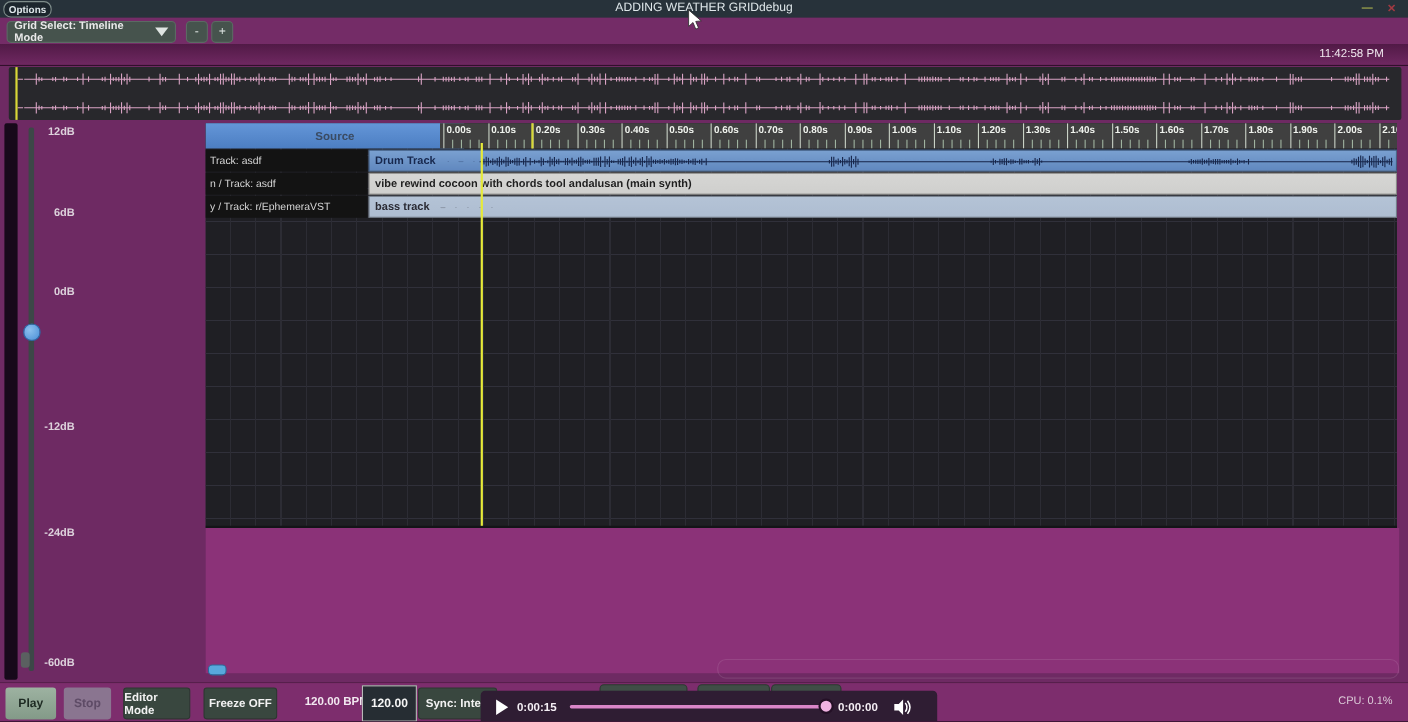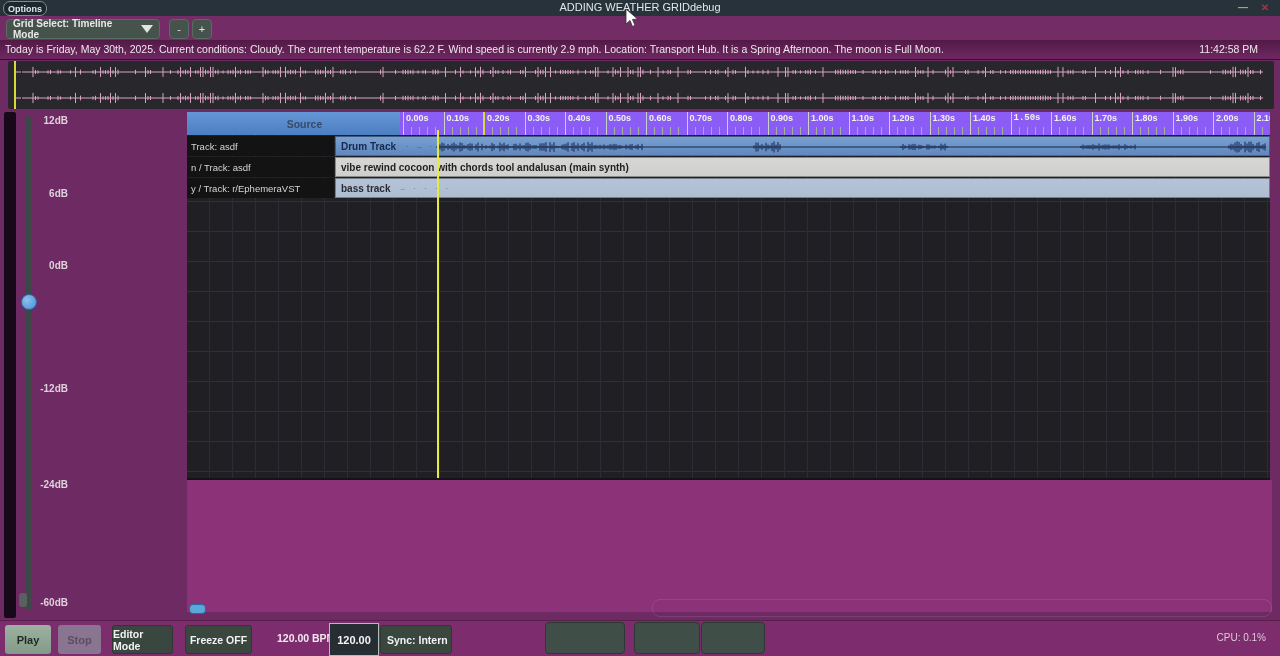--- a/index.html
+++ b/index.html
@@ -48,21 +48,21 @@
   
   .canvas{left:187px;top:112px;width:1083px;height:366px;background:#1f1f24;
     background-image:
       repeating-linear-gradient(to right,transparent 0 22px,#2c2c34 22px 23px),
       repeating-linear-gradient(to bottom,transparent 0 29px,#30303a 29px 30px);
     border-bottom:2px solid #141418;}
   .source-bar{left:187px;top:112px;width:235px;height:23px;
     background:linear-gradient(to bottom,#6496d8,#4c7ec2);
     display:flex;align-items:center;justify-content:center;
     font-size:10.5px;color:#3a4b63;font-weight:bold;}
-  .ruler{left:400px;top:112px;width:870px;height:23px;background:#8b5cf6;overflow:hidden;}
+  .ruler{left:400px;top:112px;width:870px;height:23px;background:#404040;overflow:hidden;}
   .tick-major{position:absolute;top:0;width:1px;height:23px;background:#c9d2c6;}
   .tick-minor{position:absolute;bottom:0;width:1px;height:8px;background:#9fb3a0;}
   .tick-label{position:absolute;top:1px;font-size:9px;font-weight:bold;color:#f0f3ee;}
   .ruler-marker{left:483px;top:112px;width:2px;height:23px;background:#d8d838;}
   .playhead{left:437px;top:130px;width:1.5px;height:348px;background:#e6ea3a;}
 
   
   .track-header{left:187px;width:147px;height:20px;background:#131313;color:#d6d6d6;
     font-size:9.5px;display:flex;align-items:center;padding-left:4px;box-sizing:border-box;
     white-space:nowrap;overflow:hidden;}
@@ -117,21 +117,20 @@
   </div>
 
   <div class="abs titlebar">
     <div class="abs options-btn">Options</div>
     <div class="abs win-title">ADDING WEATHER GRIDdebug</div>
     <div class="abs min-glyph">—</div>
     <div class="abs close-glyph">✕</div>
   </div>
 
   <div class="abs weatherbar">
-    <div class="abs weather-text">Today is Friday, May 30th, 2025. Current conditions: Cloudy. The current temperature is 62.2 F. Wind speed is currently 2.9 mph. Location: Transport Hub. It is a Spring Afternoon. The moon is Full Moon.</div>
     <div class="abs clock">11:42:58 PM</div>
   </div>
 
   <div class="abs wave-panel">
     <svg id="master-wave" width="1266" height="48">
         <path d="M14 11 L1255 11 M25.0 5.9 L25.0 16.1 M27.5 9.0 L27.5 13.0 M30.0 9.4 L30.0 12.6 M40.0 9.3 L40.0 12.7 M42.5 8.9 L42.5 13.1 M50.0 8.8 L50.0 13.2 M52.5 9.4 L52.5 12.6 M62.5 9.3 L62.5 12.7 M67.5 5.9 L67.5 16.1 M72.5 8.6 L72.5 13.4 M85.0 9.3 L85.0 12.7 M87.5 8.8 L87.5 13.2 M92.5 6.1 L92.5 15.9 M95.0 9.3 L95.0 12.7 M97.5 9.1 L97.5 12.9 M100.0 9.0 L100.0 13.0 M102.5 5.9 L102.5 16.1 M105.0 9.1 L105.0 12.9 M107.5 6.1 L107.5 15.9 M110.0 8.7 L110.0 13.3 M127.5 8.8 L127.5 13.2 M137.5 6.0 L137.5 16.0 M140.0 9.0 L140.0 13.0 M142.5 9.0 L142.5 13.0 M155.0 6.1 L155.0 15.9 M162.5 9.1 L162.5 12.9 M170.0 9.0 L170.0 13.0 M172.5 6.1 L172.5 15.9 M175.0 9.3 L175.0 12.7 M177.5 8.7 L177.5 13.3 M180.0 9.1 L180.0 12.9 M182.5 6.1 L182.5 15.9 M187.5 9.3 L187.5 12.7 M190.0 9.1 L190.0 12.9 M192.5 6.1 L192.5 15.9 M195.0 5.9 L195.0 16.1 M197.5 8.7 L197.5 13.3 M200.0 9.2 L200.0 12.8 M202.5 5.9 L202.5 16.1 M205.0 5.9 L205.0 16.1 M207.5 9.3 L207.5 12.7 M210.0 8.7 L210.0 13.3 M215.0 9.4 L215.0 12.6 M220.0 8.9 L220.0 13.1 M222.5 9.3 L222.5 12.7 M225.0 8.8 L225.0 13.2 M227.5 5.9 L227.5 16.1 M230.0 9.3 L230.0 12.7 M232.5 8.7 L232.5 13.3 M237.5 9.1 L237.5 12.9 M240.0 8.9 L240.0 13.1 M242.5 9.3 L242.5 12.7 M255.0 6.0 L255.0 16.0 M257.5 8.7 L257.5 13.3 M260.0 9.1 L260.0 12.9 M265.0 9.1 L265.0 12.9 M267.5 9.2 L267.5 12.8 M270.0 8.9 L270.0 13.1 M272.5 5.8 L272.5 16.2 M277.5 5.8 L277.5 16.2 M280.0 9.1 L280.0 12.9 M282.5 8.7 L282.5 13.3 M285.0 9.1 L285.0 12.9 M287.5 8.7 L287.5 13.3 M292.5 5.8 L292.5 16.2 M295.0 9.4 L295.0 12.6 M297.5 9.3 L297.5 12.7 M307.5 8.7 L307.5 13.3 M310.0 8.6 L310.0 13.4 M312.5 8.9 L312.5 13.1 M315.0 9.1 L315.0 12.9 M317.5 5.8 L317.5 16.2 M320.0 9.2 L320.0 12.8 M322.5 8.9 L322.5 13.1 M325.0 5.9 L325.0 16.1 M332.5 9.2 L332.5 12.8 M335.0 8.7 L335.0 13.3 M337.5 8.6 L337.5 13.4 M342.5 9.3 L342.5 12.7 M347.5 9.3 L347.5 12.7 M372.5 8.6 L372.5 13.4 M375.0 5.9 L375.0 16.1 M387.5 8.9 L387.5 13.1 M395.0 8.8 L395.0 13.2 M397.5 8.9 L397.5 13.1 M400.0 8.7 L400.0 13.3 M402.5 9.3 L402.5 12.7 M405.0 8.7 L405.0 13.3 M410.0 9.3 L410.0 12.7 M415.0 9.3 L415.0 12.7 M417.5 8.8 L417.5 13.2 M425.0 8.7 L425.0 13.3 M427.5 8.7 L427.5 13.3 M430.0 8.8 L430.0 13.2 M437.5 6.1 L437.5 15.9 M447.5 8.7 L447.5 13.3 M452.5 5.9 L452.5 16.1 M455.0 9.3 L455.0 12.7 M462.5 9.3 L462.5 12.7 M467.5 6.2 L467.5 15.8 M470.0 9.2 L470.0 12.8 M472.5 5.8 L472.5 16.2 M475.0 8.6 L475.0 13.4 M482.5 9.0 L482.5 13.0 M485.0 6.0 L485.0 16.0 M487.5 9.3 L487.5 12.7 M490.0 9.1 L490.0 12.9 M495.0 9.0 L495.0 13.0 M500.0 9.2 L500.0 12.8 M502.5 8.6 L502.5 13.4 M512.5 9.0 L512.5 13.0 M515.0 8.9 L515.0 13.1 M517.5 5.9 L517.5 16.1 M527.5 8.9 L527.5 13.1 M530.0 6.0 L530.0 16.0 M532.5 8.8 L532.5 13.2 M535.0 8.7 L535.0 13.3 M537.5 5.9 L537.5 16.1 M542.5 5.9 L542.5 16.1 M547.5 9.3 L547.5 12.7 M552.5 8.9 L552.5 13.1 M555.0 8.8 L555.0 13.2 M557.5 9.1 L557.5 12.9 M560.0 8.9 L560.0 13.1 M562.5 9.1 L562.5 12.9 M565.0 9.2 L565.0 12.8 M570.0 8.7 L570.0 13.3 M577.5 8.9 L577.5 13.1 M582.5 9.3 L582.5 12.7 M585.0 9.3 L585.0 12.7 M587.5 6.2 L587.5 15.8 M590.0 6.0 L590.0 16.0 M600.0 9.3 L600.0 12.7 M605.0 6.1 L605.0 15.9 M607.5 8.6 L607.5 13.4 M610.0 9.3 L610.0 12.7 M612.5 6.1 L612.5 15.9 M620.0 6.0 L620.0 16.0 M622.5 9.0 L622.5 13.0 M625.0 8.7 L625.0 13.3 M630.0 6.1 L630.0 15.9 M632.5 5.9 L632.5 16.1 M635.0 8.6 L635.0 13.4 M642.5 8.8 L642.5 13.2 M650.0 6.1 L650.0 15.9 M655.0 9.2 L655.0 12.8 M660.0 8.8 L660.0 13.2 M662.5 8.9 L662.5 13.1 M670.0 5.9 L670.0 16.1 M680.0 8.8 L680.0 13.2 M682.5 9.0 L682.5 13.0 M697.5 9.3 L697.5 12.7 M702.5 8.8 L702.5 13.2 M707.5 9.0 L707.5 13.0 M710.0 8.7 L710.0 13.3 M717.5 8.9 L717.5 13.1 M720.0 6.1 L720.0 15.9 M725.0 8.7 L725.0 13.3 M727.5 9.1 L727.5 12.9 M737.5 5.8 L737.5 16.2 M740.0 9.0 L740.0 13.0 M745.0 9.4 L745.0 12.6 M750.0 9.4 L750.0 12.6 M755.0 8.8 L755.0 13.2 M760.0 8.9 L760.0 13.1 M770.0 6.2 L770.0 15.8 M777.5 6.0 L777.5 16.0 M780.0 6.1 L780.0 15.9 M785.0 9.2 L785.0 12.8 M787.5 8.9 L787.5 13.1 M792.5 9.4 L792.5 12.6 M797.5 9.2 L797.5 12.8 M800.0 8.9 L800.0 13.1 M802.5 8.6 L802.5 13.4 M807.5 9.2 L807.5 12.8 M815.0 6.1 L815.0 15.9 M827.5 8.8 L827.5 13.2 M830.0 8.7 L830.0 13.3 M832.5 8.6 L832.5 13.4 M835.0 8.8 L835.0 13.2 M837.5 8.9 L837.5 13.1 M840.0 8.6 L840.0 13.4 M842.5 9.1 L842.5 12.9 M845.0 9.0 L845.0 13.0 M847.5 9.0 L847.5 13.0 M855.0 9.0 L855.0 13.0 M865.0 9.2 L865.0 12.8 M867.5 9.0 L867.5 13.0 M872.5 8.9 L872.5 13.1 M877.5 8.9 L877.5 13.1 M880.0 9.4 L880.0 12.6 M887.5 8.7 L887.5 13.3 M892.5 9.3 L892.5 12.7 M895.0 9.3 L895.0 12.7 M897.5 9.0 L897.5 13.0 M900.0 9.1 L900.0 12.9 M907.5 6.0 L907.5 16.0 M910.0 8.9 L910.0 13.1 M912.5 9.4 L912.5 12.6 M915.0 9.0 L915.0 13.0 M920.0 5.9 L920.0 16.1 M925.0 8.8 L925.0 13.2 M937.5 8.6 L937.5 13.4 M940.0 5.8 L940.0 16.2 M942.5 9.3 L942.5 12.7 M945.0 6.0 L945.0 16.0 M957.5 9.0 L957.5 13.0 M960.0 8.8 L960.0 13.2 M970.0 9.0 L970.0 13.0 M975.0 9.3 L975.0 12.7 M977.5 6.0 L977.5 16.0 M982.5 9.3 L982.5 12.7 M985.0 9.0 L985.0 13.0 M992.5 9.1 L992.5 12.9 M997.5 9.3 L997.5 12.7 M1002.5 9.0 L1002.5 13.0 M1005.0 8.7 L1005.0 13.3 M1007.5 8.9 L1007.5 13.1 M1010.0 9.2 L1010.0 12.8 M1012.5 8.8 L1012.5 13.2 M1015.0 9.3 L1015.0 12.7 M1017.5 8.8 L1017.5 13.2 M1020.0 9.1 L1020.0 12.9 M1022.5 9.1 L1022.5 12.9 M1025.0 9.2 L1025.0 12.8 M1027.5 9.0 L1027.5 13.0 M1030.0 8.8 L1030.0 13.2 M1032.5 8.9 L1032.5 13.1 M1035.0 8.6 L1035.0 13.4 M1037.5 8.6 L1037.5 13.4 M1040.0 9.0 L1040.0 13.0 M1042.5 9.1 L1042.5 12.9 M1050.0 5.8 L1050.0 16.2 M1055.0 6.1 L1055.0 15.9 M1060.0 8.9 L1060.0 13.1 M1062.5 9.4 L1062.5 12.6 M1065.0 8.7 L1065.0 13.3 M1075.0 9.0 L1075.0 13.0 M1077.5 9.1 L1077.5 12.9 M1087.5 6.0 L1087.5 16.0 M1097.5 8.9 L1097.5 13.1 M1102.5 8.9 L1102.5 13.1 M1107.5 5.9 L1107.5 16.1 M1110.0 9.4 L1110.0 12.6 M1112.5 5.9 L1112.5 16.1 M1115.0 9.2 L1115.0 12.8 M1120.0 8.8 L1120.0 13.2 M1127.5 9.0 L1127.5 13.0 M1130.0 8.8 L1130.0 13.2 M1132.5 9.3 L1132.5 12.7 M1135.0 8.9 L1135.0 13.1 M1140.0 9.1 L1140.0 12.9 M1152.5 8.8 L1152.5 13.2 M1165.0 6.0 L1165.0 16.0 M1167.5 6.2 L1167.5 15.8 M1170.0 9.2 L1170.0 12.8 M1172.5 8.9 L1172.5 13.1 M1175.0 8.6 L1175.0 13.4 M1202.5 9.1 L1202.5 12.9 M1215.0 8.8 L1215.0 13.2 M1217.5 8.6 L1217.5 13.4 M1220.0 9.3 L1220.0 12.7 M1222.5 8.9 L1222.5 13.1 M1225.0 5.8 L1225.0 16.2 M1227.5 5.9 L1227.5 16.1 M1232.5 8.6 L1232.5 13.4 M1235.0 8.7 L1235.0 13.3 M1237.5 8.7 L1237.5 13.3 M1240.0 6.0 L1240.0 16.0 M1242.5 9.0 L1242.5 13.0 M1245.0 8.9 L1245.0 13.1 M1252.5 8.8 L1252.5 13.2 M8 11 L13 11 M14 37 L1255 37 M25.0 31.9 L25.0 42.1 M27.5 35.0 L27.5 39.0 M30.0 35.4 L30.0 38.6 M40.0 35.3 L40.0 38.7 M42.5 34.9 L42.5 39.1 M50.0 34.8 L50.0 39.2 M52.5 35.4 L52.5 38.6 M62.5 35.3 L62.5 38.7 M67.5 31.9 L67.5 42.1 M72.5 34.6 L72.5 39.4 M85.0 35.3 L85.0 38.7 M87.5 34.8 L87.5 39.2 M92.5 32.1 L92.5 41.9 M95.0 35.3 L95.0 38.7 M97.5 35.1 L97.5 38.9 M100.0 35.0 L100.0 39.0 M102.5 31.9 L102.5 42.1 M105.0 35.1 L105.0 38.9 M107.5 32.1 L107.5 41.9 M110.0 34.7 L110.0 39.3 M127.5 34.8 L127.5 39.2 M137.5 32.0 L137.5 42.0 M140.0 35.0 L140.0 39.0 M142.5 35.0 L142.5 39.0 M155.0 32.1 L155.0 41.9 M162.5 35.1 L162.5 38.9 M170.0 35.0 L170.0 39.0 M172.5 32.1 L172.5 41.9 M175.0 35.3 L175.0 38.7 M177.5 34.7 L177.5 39.3 M180.0 35.1 L180.0 38.9 M182.5 32.1 L182.5 41.9 M187.5 35.3 L187.5 38.7 M190.0 35.1 L190.0 38.9 M192.5 32.1 L192.5 41.9 M195.0 31.9 L195.0 42.1 M197.5 34.7 L197.5 39.3 M200.0 35.2 L200.0 38.8 M202.5 31.9 L202.5 42.1 M205.0 31.9 L205.0 42.1 M207.5 35.3 L207.5 38.7 M210.0 34.7 L210.0 39.3 M215.0 35.4 L215.0 38.6 M220.0 34.9 L220.0 39.1 M222.5 35.3 L222.5 38.7 M225.0 34.8 L225.0 39.2 M227.5 31.9 L227.5 42.1 M230.0 35.3 L230.0 38.7 M232.5 34.7 L232.5 39.3 M237.5 35.1 L237.5 38.9 M240.0 34.9 L240.0 39.1 M242.5 35.3 L242.5 38.7 M255.0 32.0 L255.0 42.0 M257.5 34.7 L257.5 39.3 M260.0 35.1 L260.0 38.9 M265.0 35.1 L265.0 38.9 M267.5 35.2 L267.5 38.8 M270.0 34.9 L270.0 39.1 M272.5 31.8 L272.5 42.2 M277.5 31.8 L277.5 42.2 M280.0 35.1 L280.0 38.9 M282.5 34.7 L282.5 39.3 M285.0 35.1 L285.0 38.9 M287.5 34.7 L287.5 39.3 M292.5 31.8 L292.5 42.2 M295.0 35.4 L295.0 38.6 M297.5 35.3 L297.5 38.7 M307.5 34.7 L307.5 39.3 M310.0 34.6 L310.0 39.4 M312.5 34.9 L312.5 39.1 M315.0 35.1 L315.0 38.9 M317.5 31.8 L317.5 42.2 M320.0 35.2 L320.0 38.8 M322.5 34.9 L322.5 39.1 M325.0 31.9 L325.0 42.1 M332.5 35.2 L332.5 38.8 M335.0 34.7 L335.0 39.3 M337.5 34.6 L337.5 39.4 M342.5 35.3 L342.5 38.7 M347.5 35.3 L347.5 38.7 M372.5 34.6 L372.5 39.4 M375.0 31.9 L375.0 42.1 M387.5 34.9 L387.5 39.1 M395.0 34.8 L395.0 39.2 M397.5 34.9 L397.5 39.1 M400.0 34.7 L400.0 39.3 M402.5 35.3 L402.5 38.7 M405.0 34.7 L405.0 39.3 M410.0 35.3 L410.0 38.7 M415.0 35.3 L415.0 38.7 M417.5 34.8 L417.5 39.2 M425.0 34.7 L425.0 39.3 M427.5 34.7 L427.5 39.3 M430.0 34.8 L430.0 39.2 M437.5 32.1 L437.5 41.9 M447.5 34.7 L447.5 39.3 M452.5 31.9 L452.5 42.1 M455.0 35.3 L455.0 38.7 M462.5 35.3 L462.5 38.7 M467.5 32.2 L467.5 41.8 M470.0 35.2 L470.0 38.8 M472.5 31.8 L472.5 42.2 M475.0 34.6 L475.0 39.4 M482.5 35.0 L482.5 39.0 M485.0 32.0 L485.0 42.0 M487.5 35.3 L487.5 38.7 M490.0 35.1 L490.0 38.9 M495.0 35.0 L495.0 39.0 M500.0 35.2 L500.0 38.8 M502.5 34.6 L502.5 39.4 M512.5 35.0 L512.5 39.0 M515.0 34.9 L515.0 39.1 M517.5 31.9 L517.5 42.1 M527.5 34.9 L527.5 39.1 M530.0 32.0 L530.0 42.0 M532.5 34.8 L532.5 39.2 M535.0 34.7 L535.0 39.3 M537.5 31.9 L537.5 42.1 M542.5 31.9 L542.5 42.1 M547.5 35.3 L547.5 38.7 M552.5 34.9 L552.5 39.1 M555.0 34.8 L555.0 39.2 M557.5 35.1 L557.5 38.9 M560.0 34.9 L560.0 39.1 M562.5 35.1 L562.5 38.9 M565.0 35.2 L565.0 38.8 M570.0 34.7 L570.0 39.3 M577.5 34.9 L577.5 39.1 M582.5 35.3 L582.5 38.7 M585.0 35.3 L585.0 38.7 M587.5 32.2 L587.5 41.8 M590.0 32.0 L590.0 42.0 M600.0 35.3 L600.0 38.7 M605.0 32.1 L605.0 41.9 M607.5 34.6 L607.5 39.4 M610.0 35.3 L610.0 38.7 M612.5 32.1 L612.5 41.9 M620.0 32.0 L620.0 42.0 M622.5 35.0 L622.5 39.0 M625.0 34.7 L625.0 39.3 M630.0 32.1 L630.0 41.9 M632.5 31.9 L632.5 42.1 M635.0 34.6 L635.0 39.4 M642.5 34.8 L642.5 39.2 M650.0 32.1 L650.0 41.9 M655.0 35.2 L655.0 38.8 M660.0 34.8 L660.0 39.2 M662.5 34.9 L662.5 39.1 M670.0 31.9 L670.0 42.1 M680.0 34.8 L680.0 39.2 M682.5 35.0 L682.5 39.0 M697.5 35.3 L697.5 38.7 M702.5 34.8 L702.5 39.2 M707.5 35.0 L707.5 39.0 M710.0 34.7 L710.0 39.3 M717.5 34.9 L717.5 39.1 M720.0 32.1 L720.0 41.9 M725.0 34.7 L725.0 39.3 M727.5 35.1 L727.5 38.9 M737.5 31.8 L737.5 42.2 M740.0 35.0 L740.0 39.0 M745.0 35.4 L745.0 38.6 M750.0 35.4 L750.0 38.6 M755.0 34.8 L755.0 39.2 M760.0 34.9 L760.0 39.1 M770.0 32.2 L770.0 41.8 M777.5 32.0 L777.5 42.0 M780.0 32.1 L780.0 41.9 M785.0 35.2 L785.0 38.8 M787.5 34.9 L787.5 39.1 M792.5 35.4 L792.5 38.6 M797.5 35.2 L797.5 38.8 M800.0 34.9 L800.0 39.1 M802.5 34.6 L802.5 39.4 M807.5 35.2 L807.5 38.8 M815.0 32.1 L815.0 41.9 M827.5 34.8 L827.5 39.2 M830.0 34.7 L830.0 39.3 M832.5 34.6 L832.5 39.4 M835.0 34.8 L835.0 39.2 M837.5 34.9 L837.5 39.1 M840.0 34.6 L840.0 39.4 M842.5 35.1 L842.5 38.9 M845.0 35.0 L845.0 39.0 M847.5 35.0 L847.5 39.0 M855.0 35.0 L855.0 39.0 M865.0 35.2 L865.0 38.8 M867.5 35.0 L867.5 39.0 M872.5 34.9 L872.5 39.1 M877.5 34.9 L877.5 39.1 M880.0 35.4 L880.0 38.6 M887.5 34.7 L887.5 39.3 M892.5 35.3 L892.5 38.7 M895.0 35.3 L895.0 38.7 M897.5 35.0 L897.5 39.0 M900.0 35.1 L900.0 38.9 M907.5 32.0 L907.5 42.0 M910.0 34.9 L910.0 39.1 M912.5 35.4 L912.5 38.6 M915.0 35.0 L915.0 39.0 M920.0 31.9 L920.0 42.1 M925.0 34.8 L925.0 39.2 M937.5 34.6 L937.5 39.4 M940.0 31.8 L940.0 42.2 M942.5 35.3 L942.5 38.7 M945.0 32.0 L945.0 42.0 M957.5 35.0 L957.5 39.0 M960.0 34.8 L960.0 39.2 M970.0 35.0 L970.0 39.0 M975.0 35.3 L975.0 38.7 M977.5 32.0 L977.5 42.0 M982.5 35.3 L982.5 38.7 M985.0 35.0 L985.0 39.0 M992.5 35.1 L992.5 38.9 M997.5 35.3 L997.5 38.7 M1002.5 35.0 L1002.5 39.0 M1005.0 34.7 L1005.0 39.3 M1007.5 34.9 L1007.5 39.1 M1010.0 35.2 L1010.0 38.8 M1012.5 34.8 L1012.5 39.2 M1015.0 35.3 L1015.0 38.7 M1017.5 34.8 L1017.5 39.2 M1020.0 35.1 L1020.0 38.9 M1022.5 35.1 L1022.5 38.9 M1025.0 35.2 L1025.0 38.8 M1027.5 35.0 L1027.5 39.0 M1030.0 34.8 L1030.0 39.2 M1032.5 34.9 L1032.5 39.1 M1035.0 34.6 L1035.0 39.4 M1037.5 34.6 L1037.5 39.4 M1040.0 35.0 L1040.0 39.0 M1042.5 35.1 L1042.5 38.9 M1050.0 31.8 L1050.0 42.2 M1055.0 32.1 L1055.0 41.9 M1060.0 34.9 L1060.0 39.1 M1062.5 35.4 L1062.5 38.6 M1065.0 34.7 L1065.0 39.3 M1075.0 35.0 L1075.0 39.0 M1077.5 35.1 L1077.5 38.9 M1087.5 32.0 L1087.5 42.0 M1097.5 34.9 L1097.5 39.1 M1102.5 34.9 L1102.5 39.1 M1107.5 31.9 L1107.5 42.1 M1110.0 35.4 L1110.0 38.6 M1112.5 31.9 L1112.5 42.1 M1115.0 35.2 L1115.0 38.8 M1120.0 34.8 L1120.0 39.2 M1127.5 35.0 L1127.5 39.0 M1130.0 34.8 L1130.0 39.2 M1132.5 35.3 L1132.5 38.7 M1135.0 34.9 L1135.0 39.1 M1140.0 35.1 L1140.0 38.9 M1152.5 34.8 L1152.5 39.2 M1165.0 32.0 L1165.0 42.0 M1167.5 32.2 L1167.5 41.8 M1170.0 35.2 L1170.0 38.8 M1172.5 34.9 L1172.5 39.1 M1175.0 34.6 L1175.0 39.4 M1202.5 35.1 L1202.5 38.9 M1215.0 34.8 L1215.0 39.2 M1217.5 34.6 L1217.5 39.4 M1220.0 35.3 L1220.0 38.7 M1222.5 34.9 L1222.5 39.1 M1225.0 31.8 L1225.0 42.2 M1227.5 31.9 L1227.5 42.1 M1232.5 34.6 L1232.5 39.4 M1235.0 34.7 L1235.0 39.3 M1237.5 34.7 L1237.5 39.3 M1240.0 32.0 L1240.0 42.0 M1242.5 35.0 L1242.5 39.0 M1245.0 34.9 L1245.0 39.1 M1252.5 34.8 L1252.5 39.2 M8 37 L13 37 " stroke="#d9a3c4" stroke-width="1" fill="none"></path>
       </svg>
     <div class="abs wave-playhead"></div>
   </div>
 
@@ -238,21 +237,21 @@
       <div class="tick-minor" style="left: 545.7px;"></div>
       <div class="tick-minor" style="left: 553.8px;"></div>
       <div class="tick-minor" style="left: 561.9px;"></div>
       <div class="tick-major" style="left: 570px;"></div>
       <div class="tick-label" style="left: 573px;">1.40s</div>
       <div class="tick-minor" style="left: 578.1px;"></div>
       <div class="tick-minor" style="left: 586.2px;"></div>
       <div class="tick-minor" style="left: 594.3px;"></div>
       <div class="tick-minor" style="left: 602.4px;"></div>
       <div class="tick-major" style="left: 610.5px;"></div>
-      <div class="tick-label" style="left: 613.5px; font-family: Liberation Mono, monospace;">1.50s</div>
+      <div class="tick-label" style="left: 613.5px;">1.50s</div>
       <div class="tick-minor" style="left: 618.6px;"></div>
       <div class="tick-minor" style="left: 626.7px;"></div>
       <div class="tick-minor" style="left: 634.8px;"></div>
       <div class="tick-minor" style="left: 642.9px;"></div>
       <div class="tick-major" style="left: 651px;"></div>
       <div class="tick-label" style="left: 654px;">1.60s</div>
       <div class="tick-minor" style="left: 659.1px;"></div>
       <div class="tick-minor" style="left: 667.2px;"></div>
       <div class="tick-minor" style="left: 675.3px;"></div>
       <div class="tick-minor" style="left: 683.4px;"></div>
@@ -326,20 +325,33 @@
     <div class="abs tb-btn btn-dark" style="left:112px;width:61px;font-size:10.5px;">Editor Mode</div>
     <div class="abs tb-btn btn-dark" style="left:185px;width:67px;font-size:10.5px;">Freeze OFF</div>
     <div class="abs bpm-text">120.00 BPM</div>
     <div class="abs bpm-box">120.00</div>
     <div class="abs tb-btn btn-dark" style="left:380px;width:72px;font-size:10.5px;justify-content:flex-start;padding-left:6px;">Sync: Intern</div>
 
     <div class="abs ghost-btn" style="left:545px;width:78px;"></div>
     <div class="abs ghost-btn" style="left:634px;width:64px;"></div>
     <div class="abs ghost-btn" style="left:701px;width:62px;"></div>
 
+    <div class="abs media-bar">
+      <div class="mp-play"></div>
+      <div class="mp-time">0:00:15</div>
+      <div class="mp-slider">
+        <div class="mp-knob"></div>
+      </div>
+      <div class="mp-time">0:00:00</div>
+      <svg width="18" height="16" viewBox="0 0 18 16" style="margin-left:6px;">
+        <polygon points="1,5 5,5 9,1 9,15 5,11 1,11" fill="#ffffff"></polygon>
+        <path d="M11 4 Q14 8 11 12" stroke="#ffffff" stroke-width="1.4" fill="none"></path>
+        <path d="M13 2 Q17.5 8 13 14" stroke="#ffffff" stroke-width="1.4" fill="none"></path>
+      </svg>
+    </div>
 
     <div class="abs cpu-text">CPU: 0.1%</div>
   </div>
 
   <svg class="abs cursor" width="14" height="20" viewBox="0 0 14 20">
     <path d="M1 1 L1 16 L5 12.5 L7.5 18.5 L10 17.3 L7.5 11.5 L12.5 11 Z" fill="#ffffff" stroke="#333" stroke-width="0.8"></path>
   </svg>
 
 </div>
 

